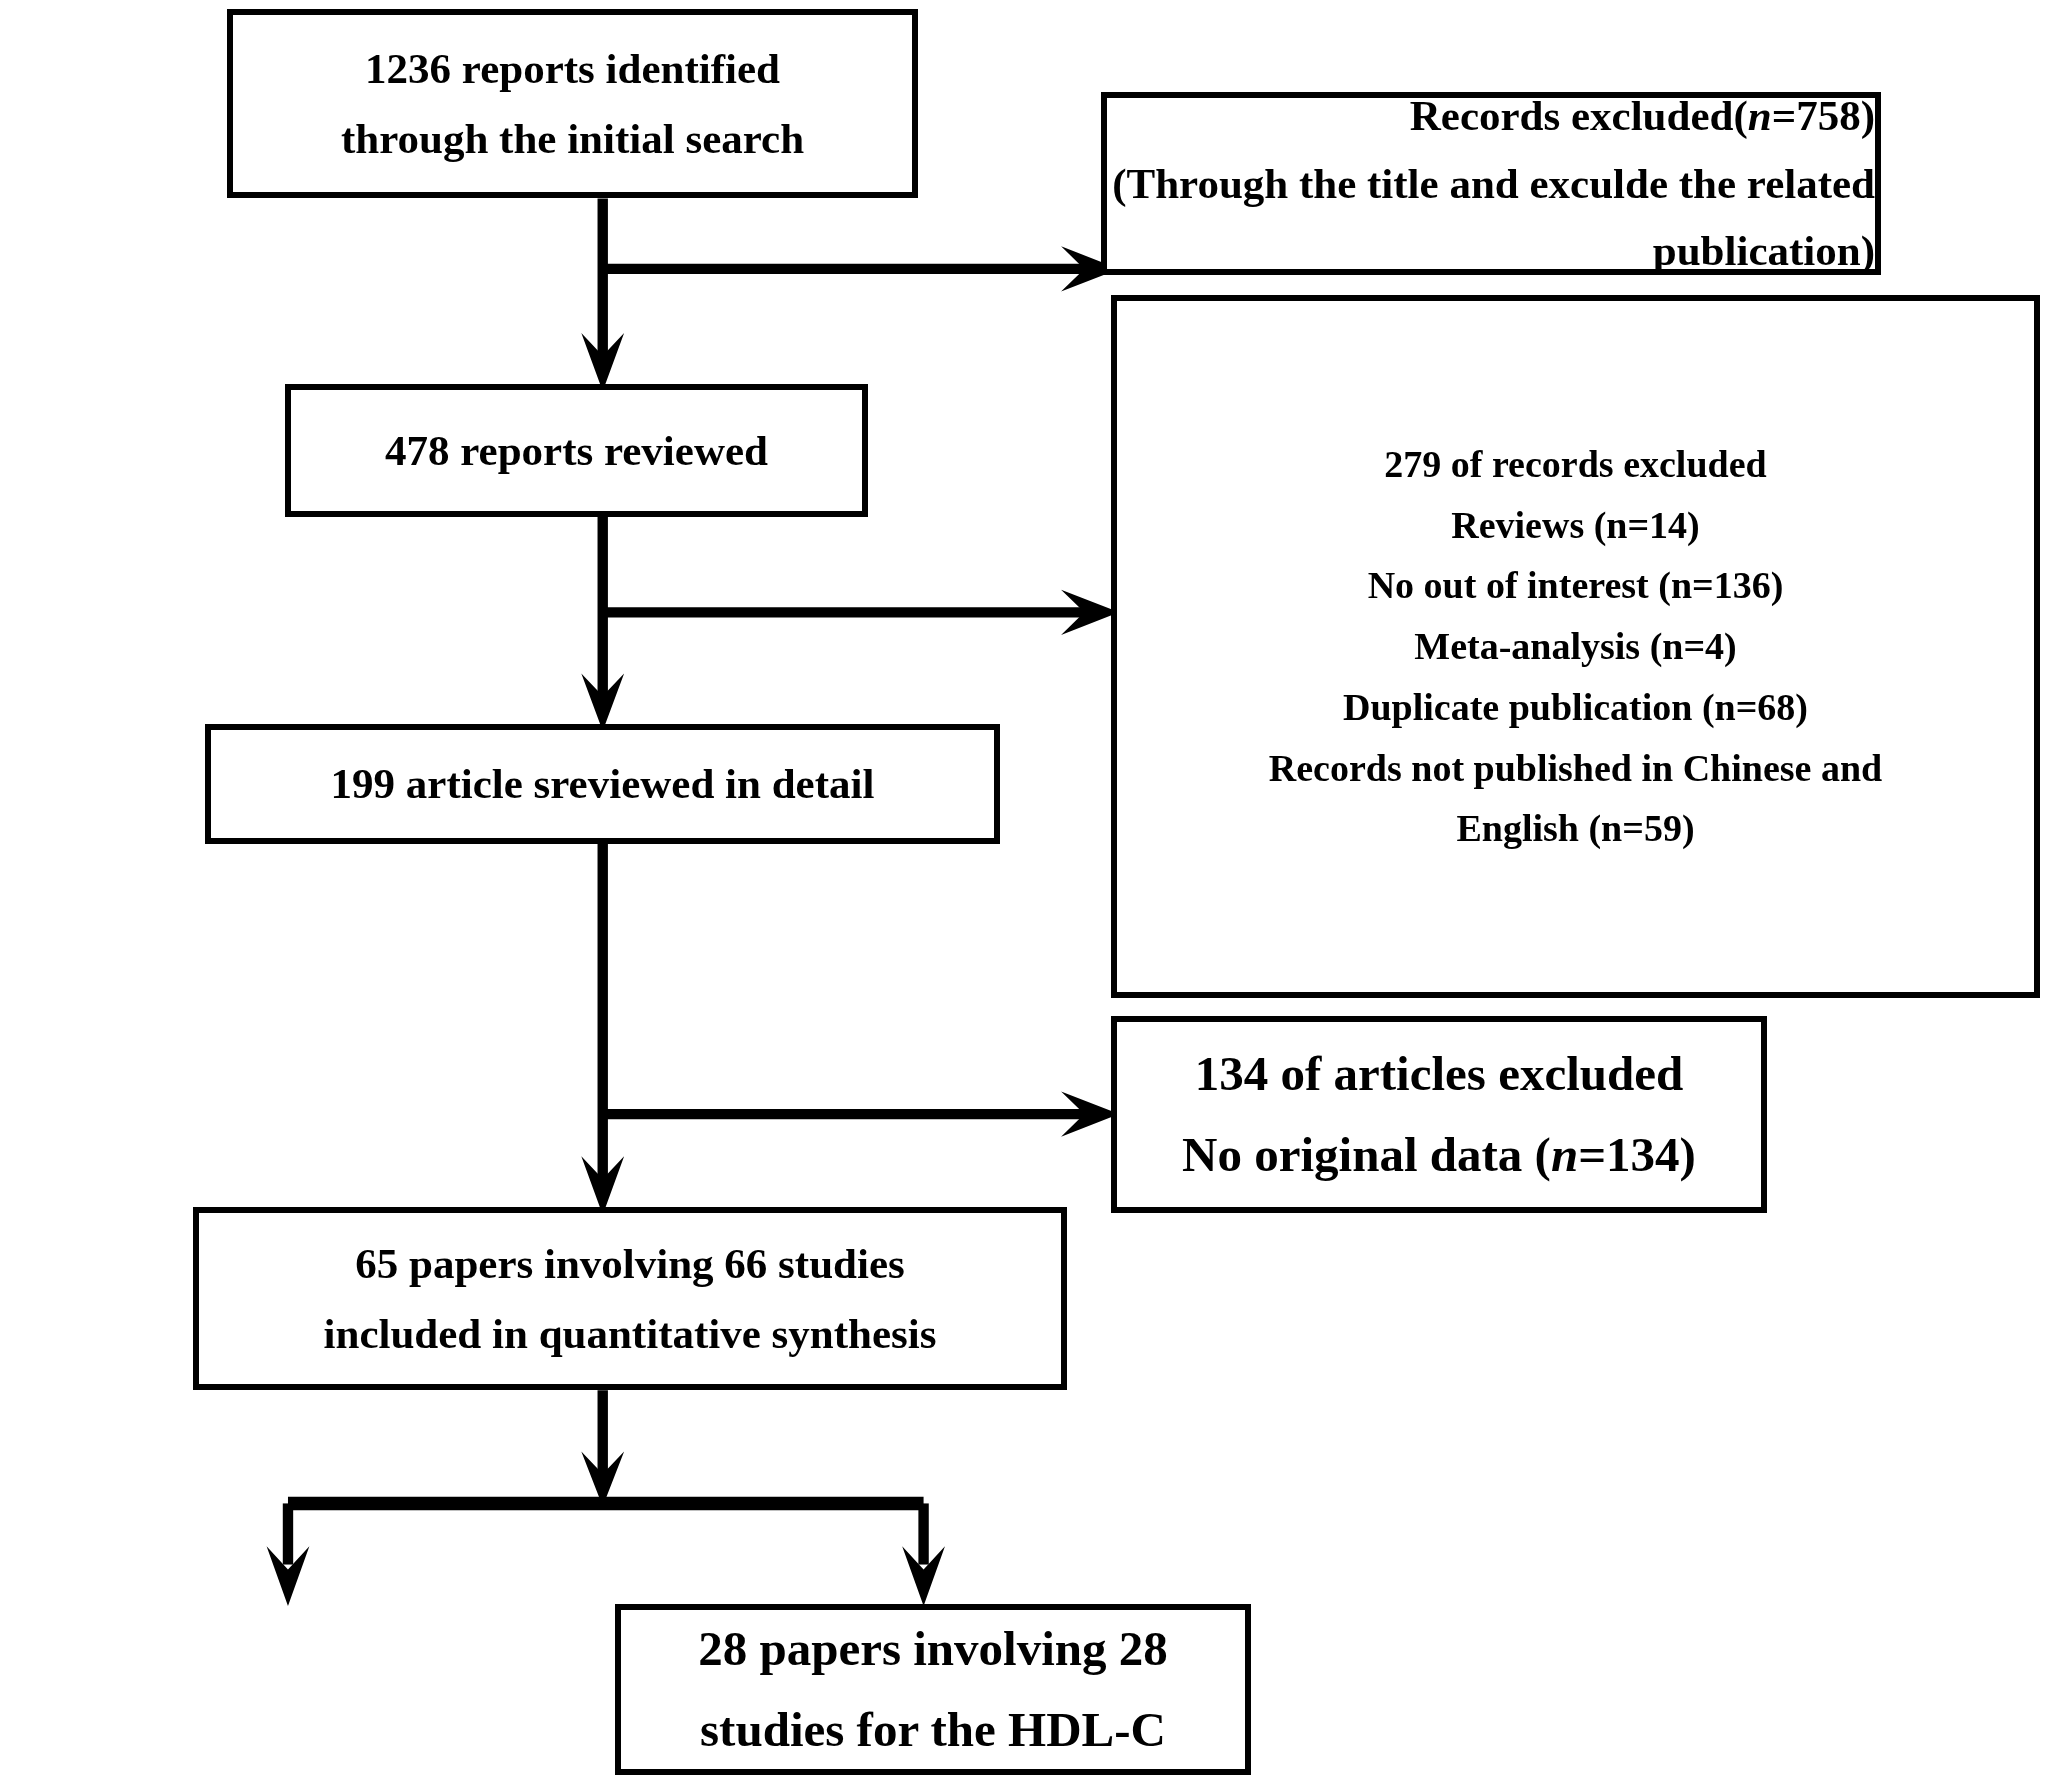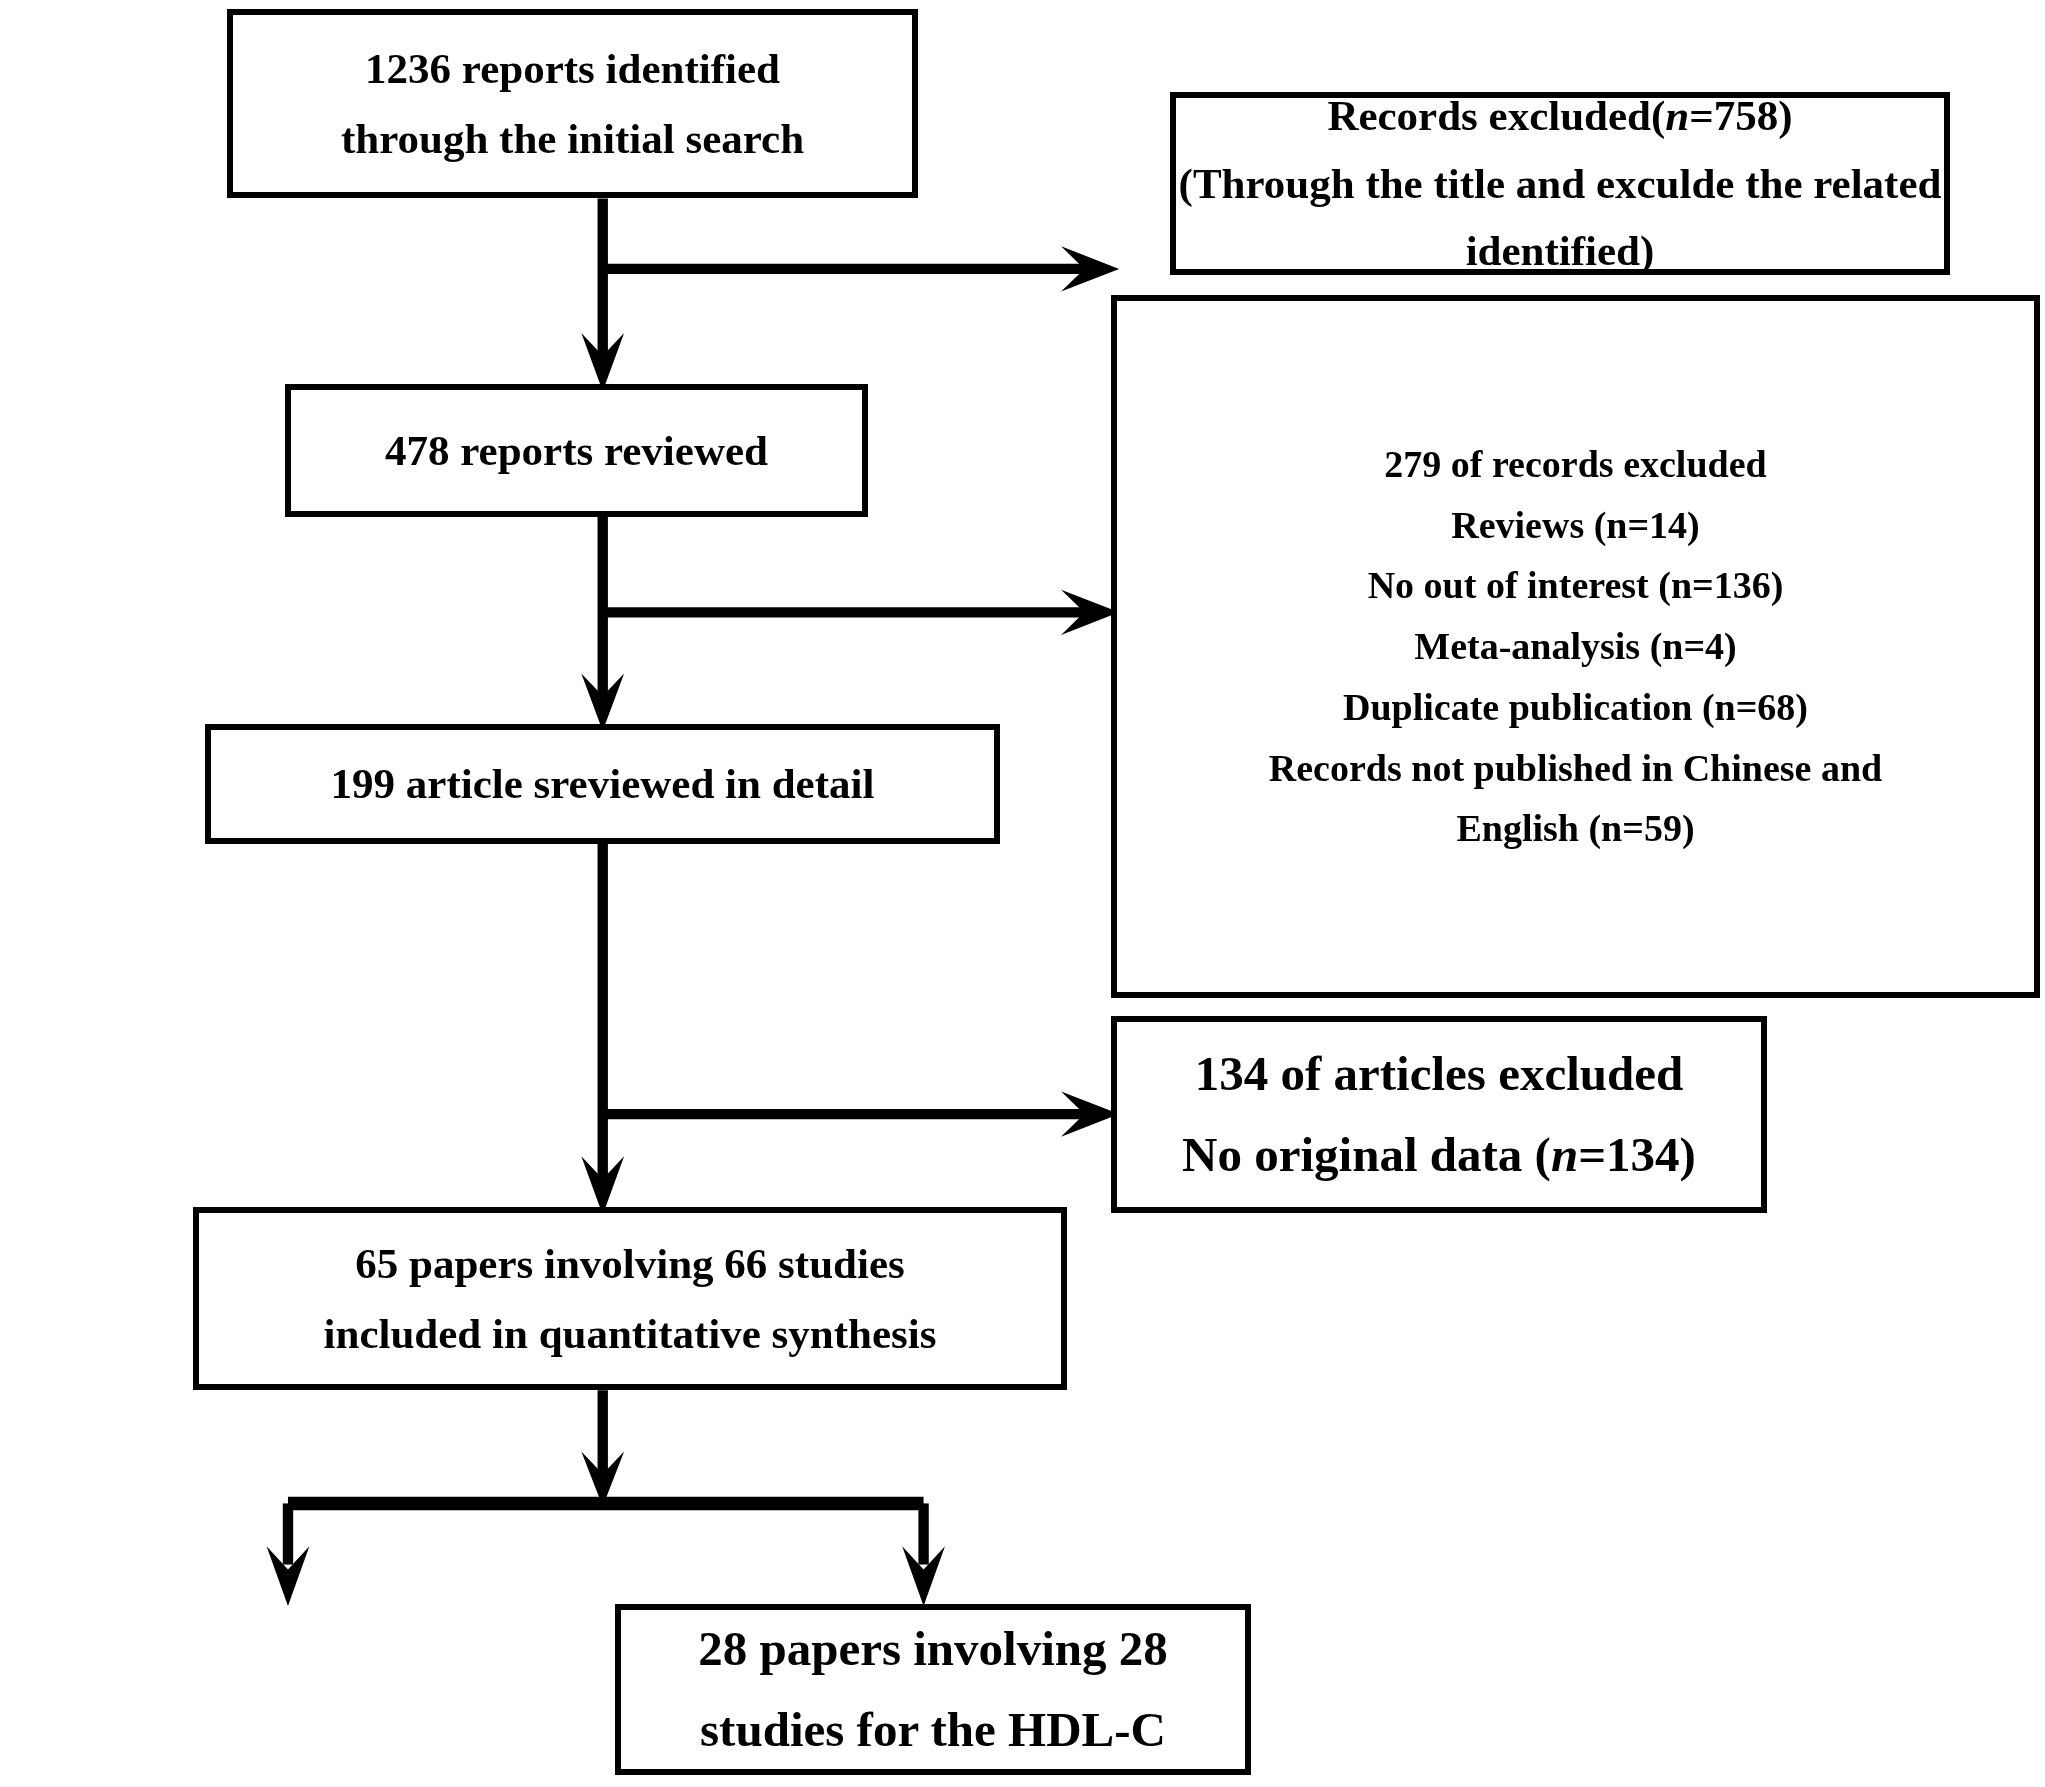--- a/index.html
+++ b/index.html
@@ -47,21 +47,21 @@
   
   .sz-a { font-size: 43px; line-height: 1.62; }
   .sz-b { font-size: 43px; line-height: 1.58; }
   .sz-c { font-size: 38px; line-height: 1.60; }
   .sz-d { font-size: 49px; line-height: 1.64; }
 
   .ital { font-style: italic; }
 
   
   #box-identified   { left: 199px;  top: 9.2px;   width: 691px; height: 189px; }
-  #box-excluded-758 { left: 1142px; top: 92px;  width: 780px; height: 183px; }
+  #box-excluded-758 { left: 1073px; top: 92px;  width: 780px; height: 183px; text-align: right; }
   #box-reviewed-478 { left: 257px;  top: 384px;  width: 583px; height: 133px; }
   #box-excluded-279 { left: 1083px; top: 295px;  width: 929px; height: 703px; }
   #box-detail-199   { left: 177px;  top: 724px; width: 795px; height: 120px; }
   #box-excluded-134 { left: 1083px; top: 1016px; width: 656px; height: 197px; }
   #box-included-65  { left: 165px;  top: 1207px; width: 874px; height: 183px; }
   #box-as-44        { left: 15.3px;   top: 1604px; width: 559px;  height: 171px; }
   #box-hdlc-28      { left: 587px;  top: 1604px; width: 636px; height: 171px; }
 </style>
 </head>
 <body>
@@ -113,21 +113,21 @@
   </svg>
 
   <div class="fbox sz-a" id="box-identified">
     <span class="line">1236 reports identified</span>
     <span class="line">through the initial search</span>
   </div>
 
   <div class="fbox sz-b" id="box-excluded-758">
     <span class="line"><span>Records excluded(</span><span class="ital">n</span><span>=758)</span></span>
     <span class="line">(Through the title and exculde the related</span>
-    <span class="line">identified)</span>
+    <span class="line">publication)</span>
   </div>
 
   <div class="fbox sz-a" id="box-reviewed-478">
     <span class="line">478 reports reviewed</span>
   </div>
 
   <div class="fbox sz-c" id="box-excluded-279">
     <span class="line">279 of records excluded</span>
     <span class="line">Reviews (n=14)</span>
     <span class="line">No out of interest (n=136)</span>

